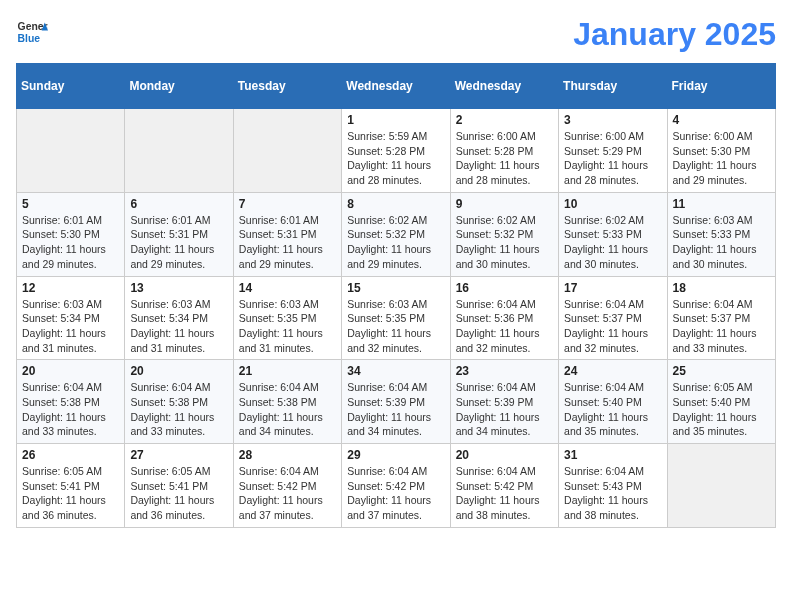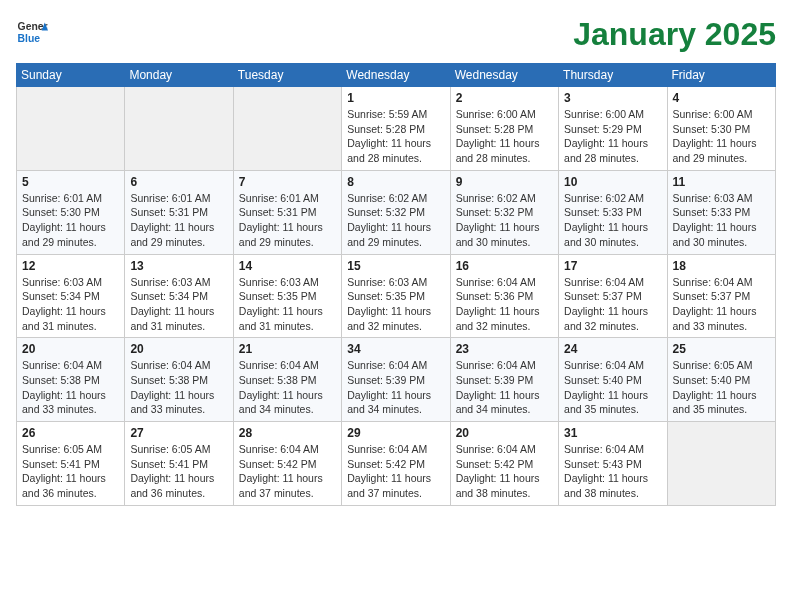--- a/index.html
+++ b/index.html
@@ -24,38 +24,38 @@
     .logo-icon {
       width: 32px;
       height: 32px;
     }
     .title-section {
       text-align: right;
     }
     .main-title {
       font-size: 32px;
       font-weight: bold;
-      color: #15803d;
+      color: #3b82f6;
     }
     .subtitle {
       font-size: 15px;
       color: #555;
     }
     .calendar {
       width: 100%;
       border-collapse: collapse;
       font-size: 11px;
     }
     .calendar thead tr th {
       background-color: #2a6db5;
       color: #fff;
-      padding: 4px 4px;
+      padding: 15px 4px;
       text-align: left;
       font-size: 12px;
-      font-weight: normal;
+      font-weight: bold;
       border: 1px solid #2a6db5;
     }
     .calendar tbody tr td {
       vertical-align: top;
       border: 1px solid #ccc;
       padding: 4px 5px;
       width: 108px;
       min-height: 80px;
       background: #fff;
     }

